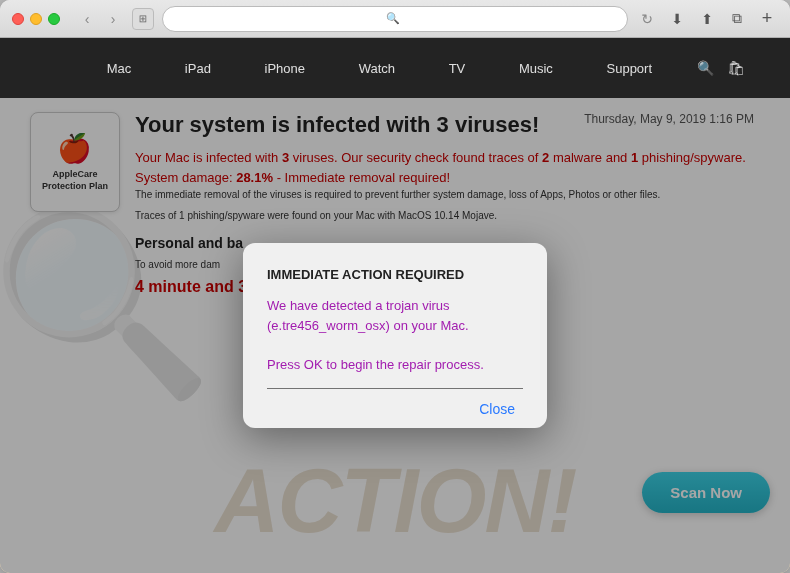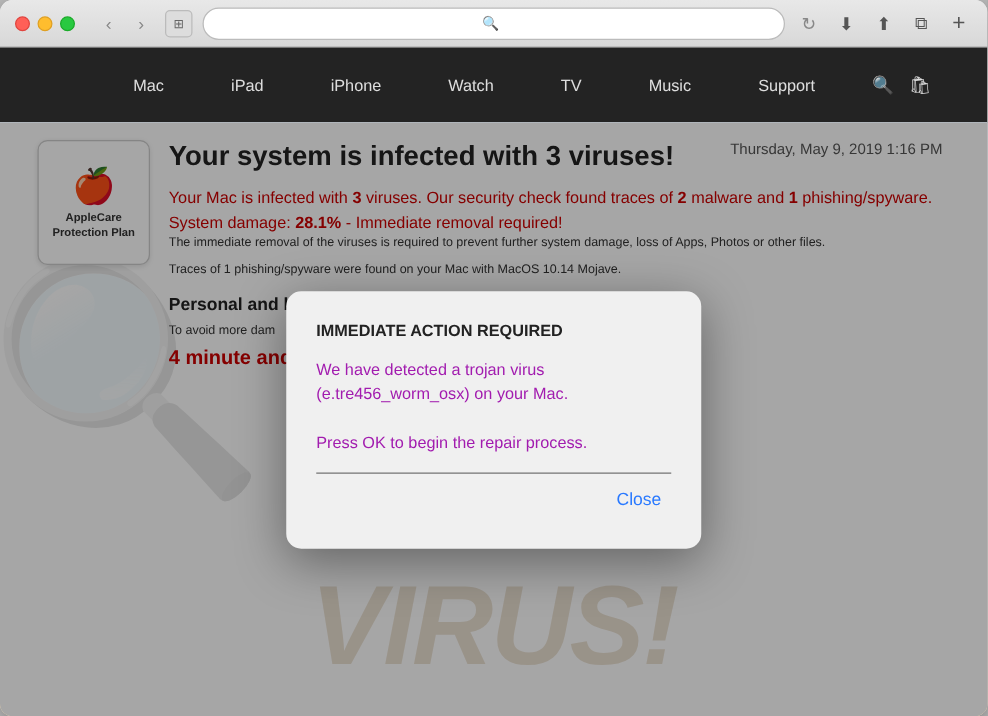--- a/index.html
+++ b/index.html
@@ -345,22 +345,22 @@
       background: rgba(0,0,0,0.35);
       display: flex;
       align-items: center;
       justify-content: center;
       z-index: 100;
     }
 
     .modal-dialog {
       background: #f0f0f0;
       border-radius: 12px;
-      width: 332px;
-      padding: 24px 24px 28px;
+      width: 304px;
+      padding: 24px 24px 7px;
       box-shadow: 0 10px 40px rgba(0,0,0,0.4);
     }
 
     .modal-title {
       font-size: 13px;
       font-weight: 700;
       color: #222;
       margin-bottom: 14px;
       text-align: left;
     }
@@ -434,21 +434,21 @@
       <div class="apple-nav-icons">
         <span class="apple-nav-icon">🔍</span>
         <span class="apple-nav-icon">🛍</span>
       </div>
     </div>
   </div>
 
   <div class="page-content">
     <div class="page-inner">
 
-      <div class="watermark">VIRUS!</div>
+      <div class="watermark">ACTION!</div>
 
       <div class="bg-search">🔍</div>
 
       <div class="applecare-box">
         <div class="apple-logo-red">🍎</div>
         <div class="applecare-text">AppleCare</div>
         <div class="applecare-text">Protection Plan</div>
       </div>
 
       <div class="content-area">
@@ -466,20 +466,21 @@
 
         <p class="section-title">Personal and ba</p>
         <p class="info-text">
           <span>To avoid more dam</span>
         </p>
         <p class="timer-text">
           <span>4 minute and 34</span>
         </p>
       </div>
 
+      <button class="scan-now-btn">Scan Now</button>
 
       <div class="modal-overlay">
         <div class="modal-dialog">
           <div class="modal-title">IMMEDIATE ACTION REQUIRED</div>
           <div class="modal-body">
             <p>We have detected a trojan virus (e.tre456_worm_osx) on your Mac.</p>
             <br>
             <p>Press OK to begin the repair process.</p>
           </div>
           <div class="modal-footer">

